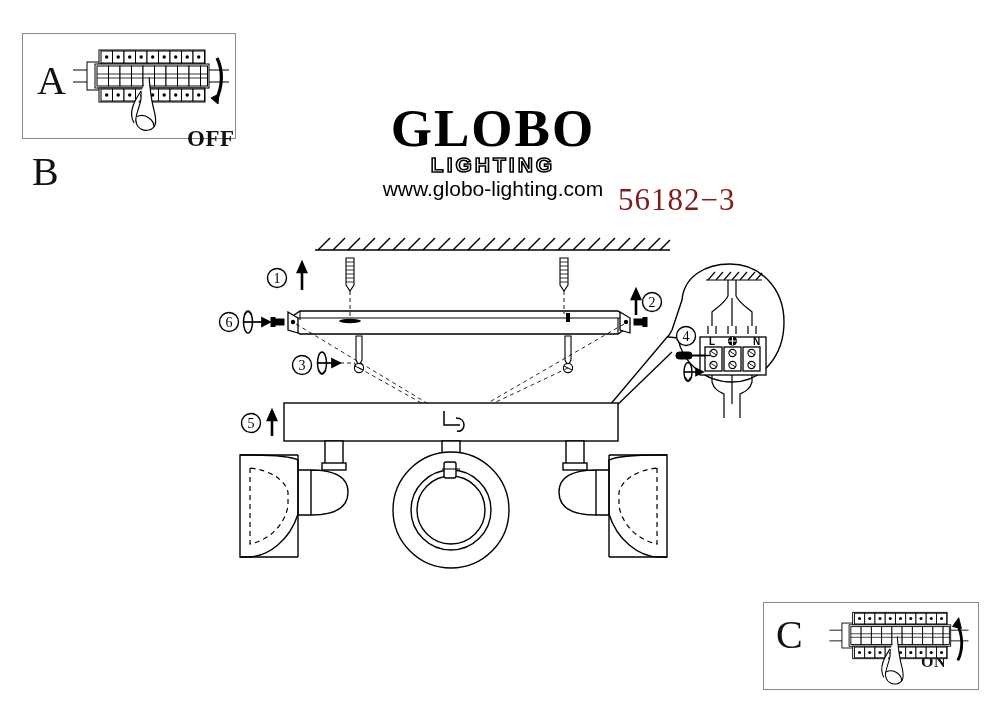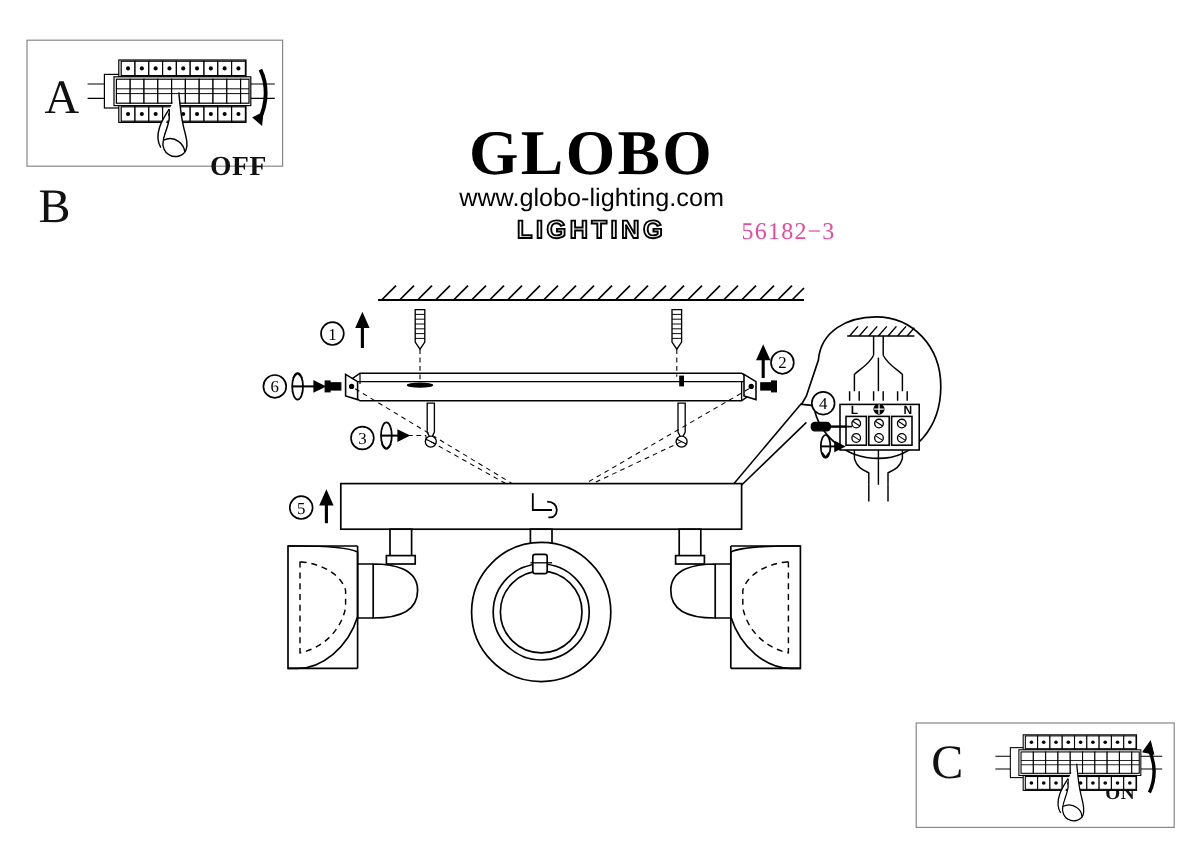--- a/index.html
+++ b/index.html
@@ -16,36 +16,36 @@
 
   .panel-letter{position:absolute;font-family:"Liberation Serif",serif;
                 font-size:40px;line-height:1;color:#111;}
   #panel-a-letter{left:14px;top:27px;}
   #panel-c-letter{left:12px;top:12px;}
   #letter-b{position:absolute;left:32px;top:148px;
             font-family:"Liberation Serif",serif;font-size:40px;color:#111;}
 
   .switch-word{position:absolute;font-family:"Liberation Serif",serif;
                font-weight:bold;font-size:23px;letter-spacing:.5px;color:#111;}
-  #off-word{left:152px;top:92px;}
+  #off-word{left:164px;top:92px;}
   #on-word{left:157px;top:50px;font-size:16px;}
 
   
   #logo-wrap{position:absolute;left:343px;top:103px;width:300px;text-align:center;}
   #logo-globo{font-family:Liberation Serif, serif;font-weight:bold;
               font-size:53px;letter-spacing:2px;line-height:.95;color:#000;}
   #logo-lighting{font-family:"Liberation Sans",sans-serif;font-weight:bold;
                  font-size:21px;letter-spacing:3px;line-height:1.1;
                  color:#fff;-webkit-text-stroke:1.6px #000;
                  text-shadow:0 0 0 #000;}
   #logo-url{font-family:"Liberation Sans",sans-serif;font-size:21px;
             letter-spacing:0px;line-height:1.25;color:#000;}
   #model-no{position:absolute;left:618px;top:182px;
-            font-family:"Liberation Serif",serif;font-size:20px;
-            letter-spacing:1px;color:#ec4899;}
+            font-family:"Liberation Serif",serif;font-size:31px;
+            letter-spacing:1px;color:#7f1d1d;}
 
   
   #address{position:absolute;left:36px;top:615px;font-size:14.5px;
            line-height:1.62;color:#111;}
   #address div{white-space:nowrap;}
 </style>
 </head>
 <body>
 
 <div class="page">
@@ -137,22 +137,22 @@
         <path d="M146 14 C152 26 152 42 145 56" stroke-width="3.2" fill="none"></path>
         <path d="M140 54 L147 60 L148 50 Z"></path>
       </g>
     </svg>
   </div>
 
   <div id="letter-b">B</div>
 
   <div id="logo-wrap">
     <div id="logo-globo">GLOBO</div>
+    <div id="logo-lighting">LIGHTING</div>
     <div id="logo-url">www.globo-lighting.com</div>
-    <div id="logo-lighting">LIGHTING</div>
   </div>
   <div id="model-no">56182−3</div>
 
   <svg class="abs" style="left:0;top:0;" width="1000" height="706" viewBox="0 0 1000 706">
 
     <g stroke="#000" stroke-width="1.6">
       <line x1="315" y1="250" x2="670" y2="250"></line>
       <g stroke-width="1.4">
         <line x1="318" y1="250" x2="330" y2="238"></line>
         <line x1="333" y1="250" x2="345" y2="238"></line>

